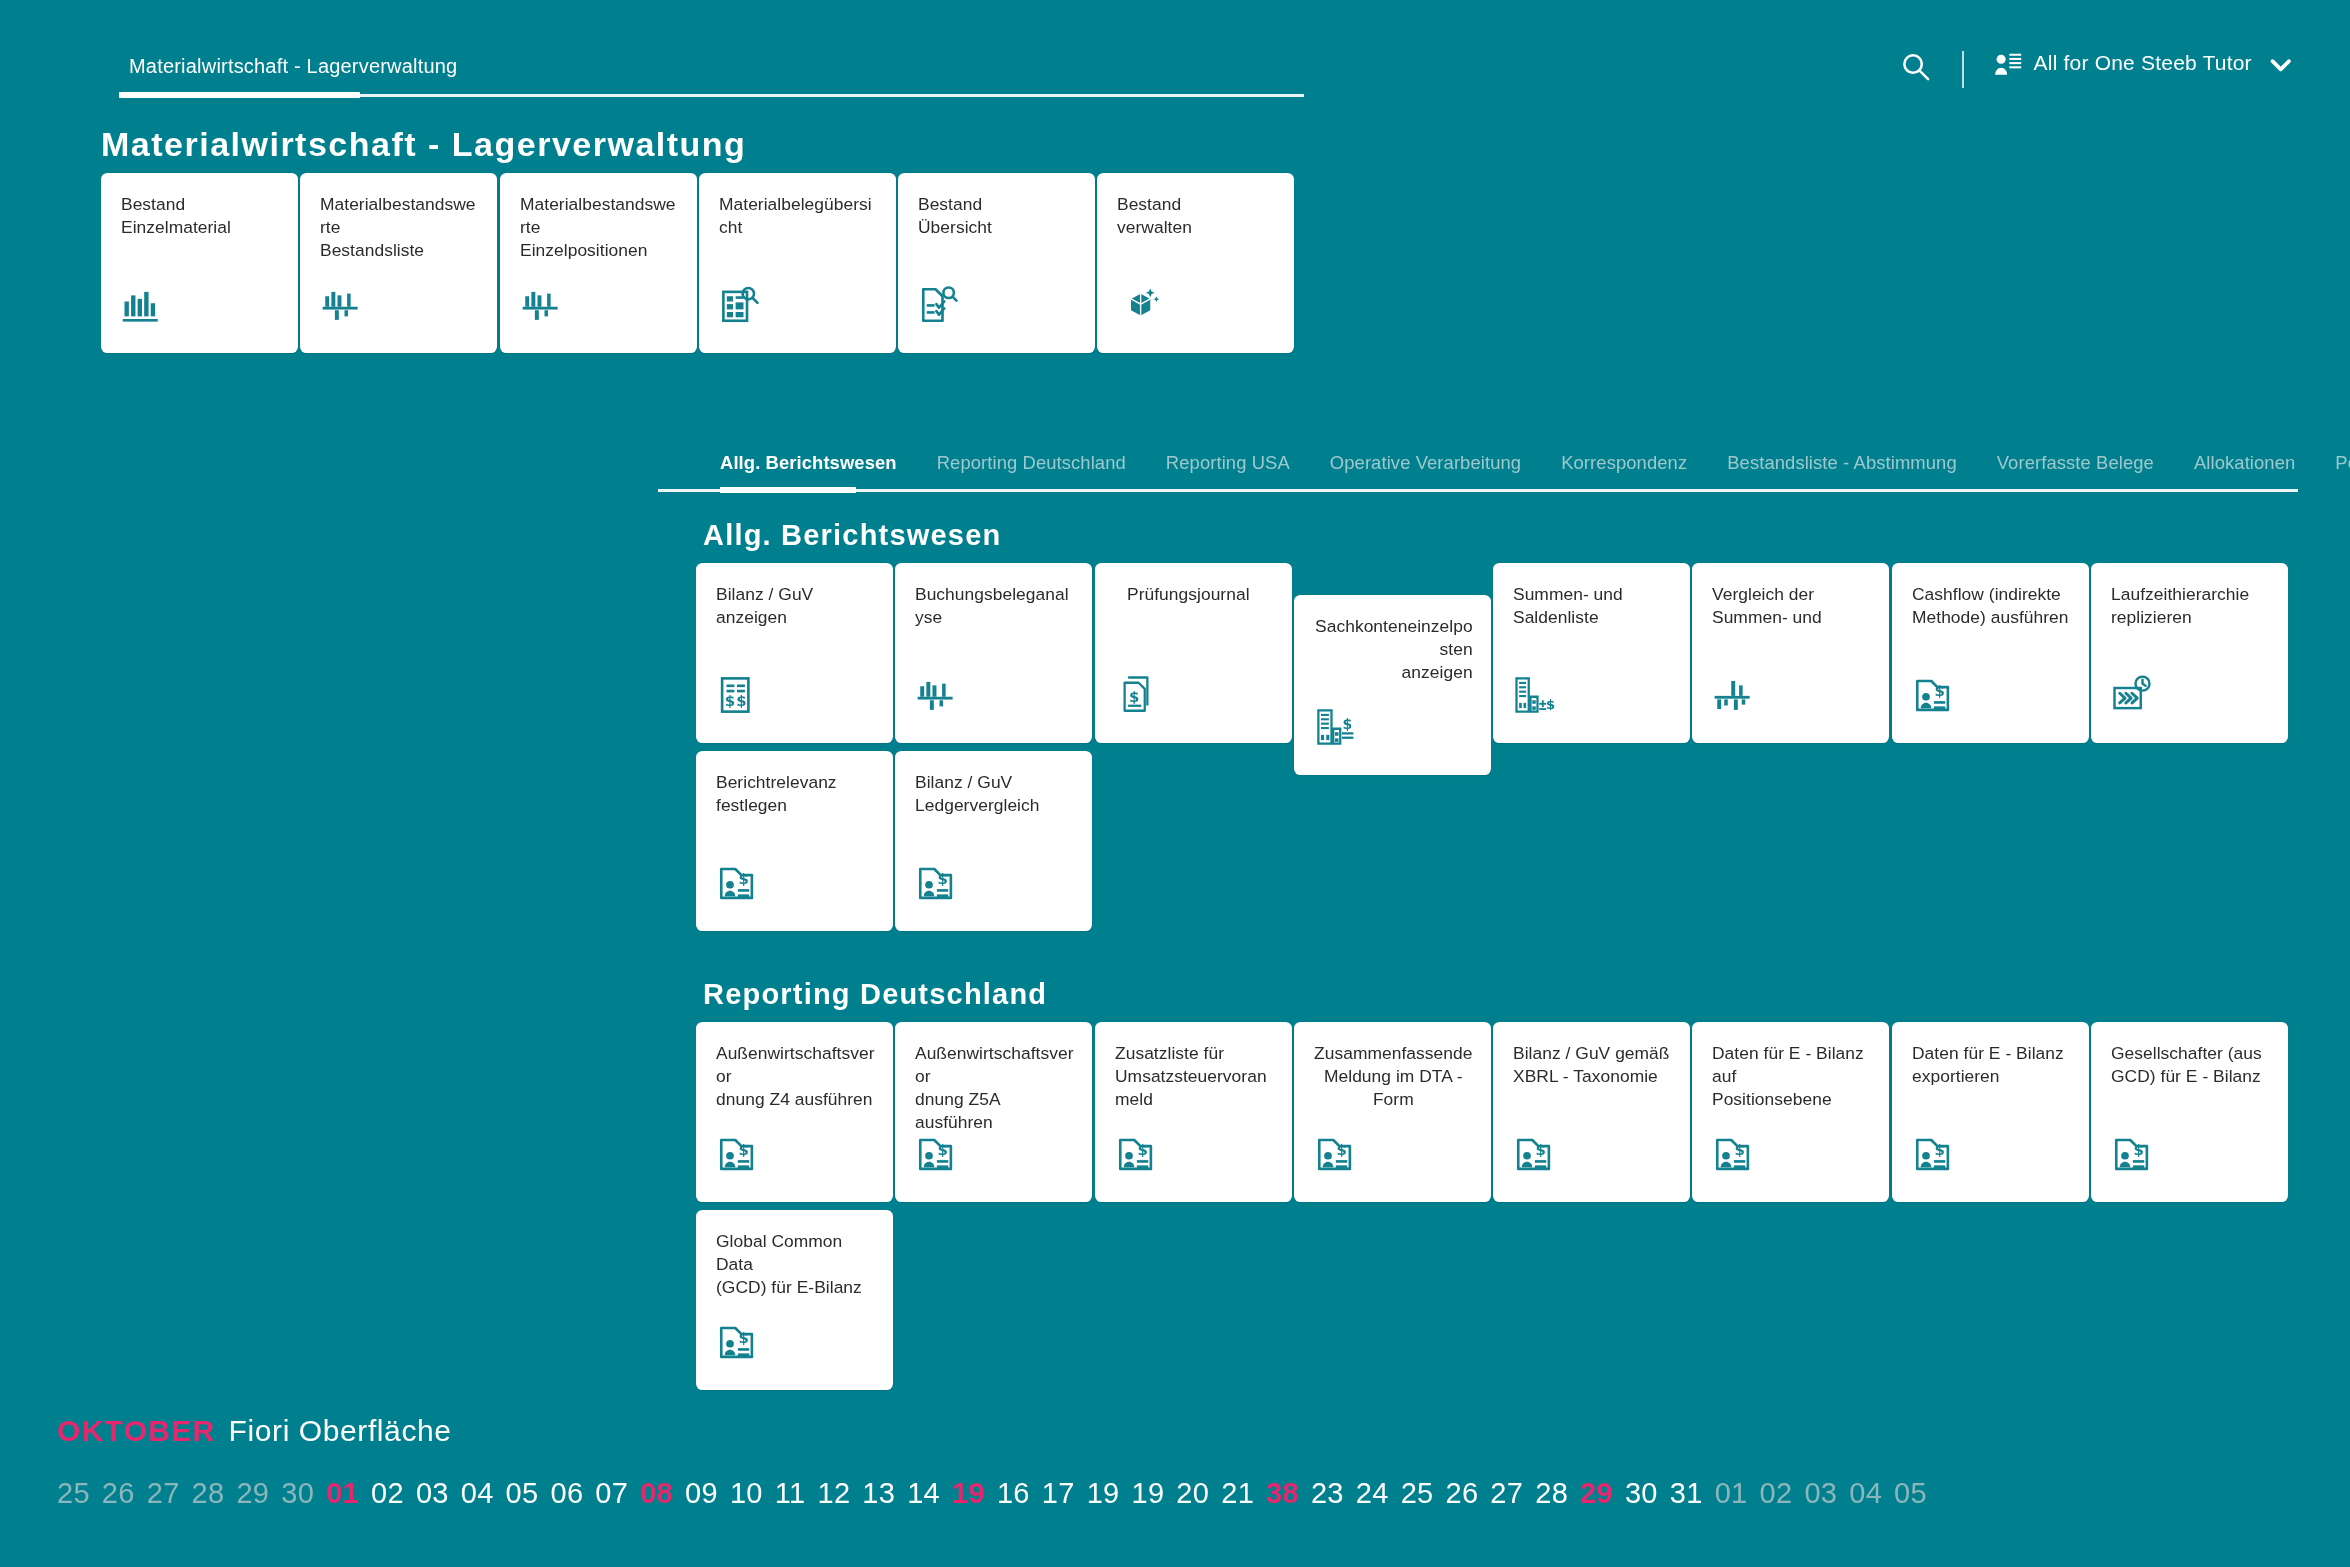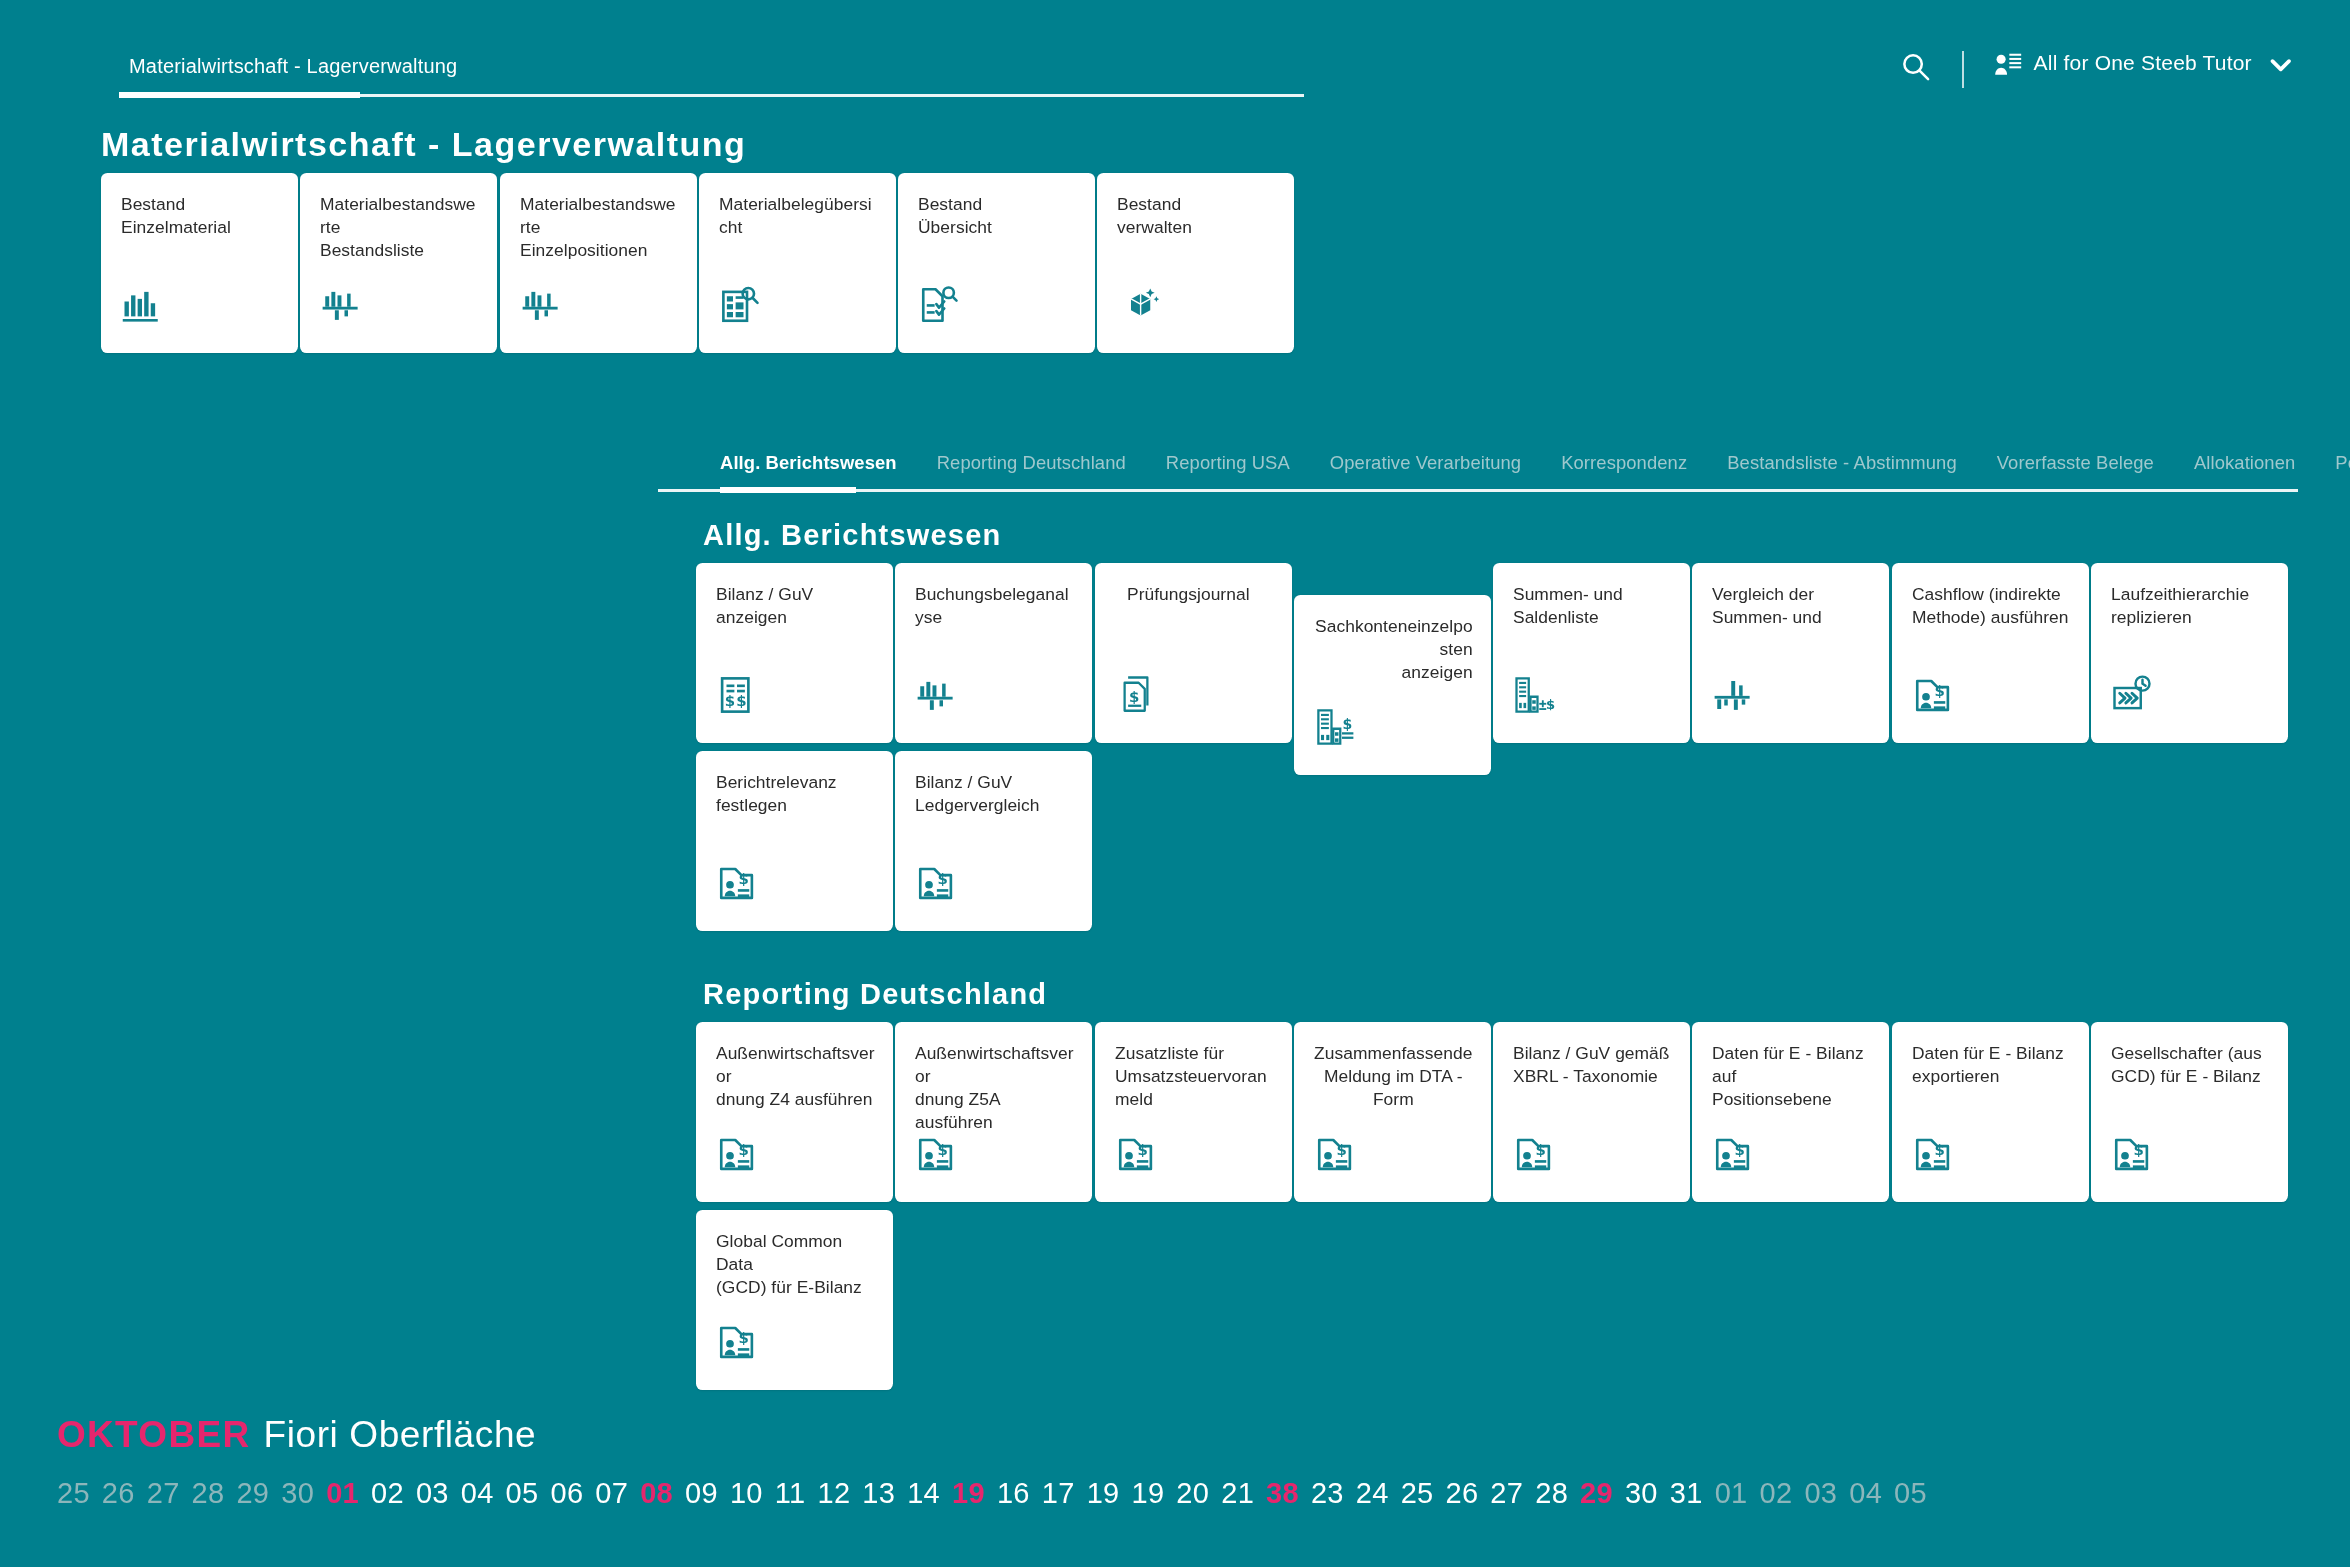--- a/index.html
+++ b/index.html
@@ -80,21 +80,21 @@
   .tab.active{color:#ffffff;font-weight:bold;}
   .tab-ul-active{
     position:absolute;left:720px;top:46px;width:136px;height:5.5px;background:#ffffff;
   }
   .tab-ul-rest{
     position:absolute;left:658px;top:48px;width:1640px;height:2.8px;background:#ffffff;opacity:.92;
   }
 
   
   .footer-title{
-    position:absolute;left:57px;top:1414px;font-size:37px;white-space:nowrap;letter-spacing:0.6px;
+    position:absolute;left:57px;top:1414px;font-size:30px;white-space:nowrap;letter-spacing:0.6px;
   }
   .footer-title .m{color:#e6266d;font-weight:bold;letter-spacing:1.3px;}
   .footer-title .t{color:#ffffff;margin-left:13px;}
   .cal{
     position:absolute;left:57px;top:1477px;display:flex;align-items:baseline;gap:12px;
     font-size:29px;letter-spacing:0.3px;
   }
   .cal span{color:#ffffff;}
   .cal span.dim{color:#8cb6bb;}
   .cal span.hl{color:#e6266d;font-weight:bold;}

